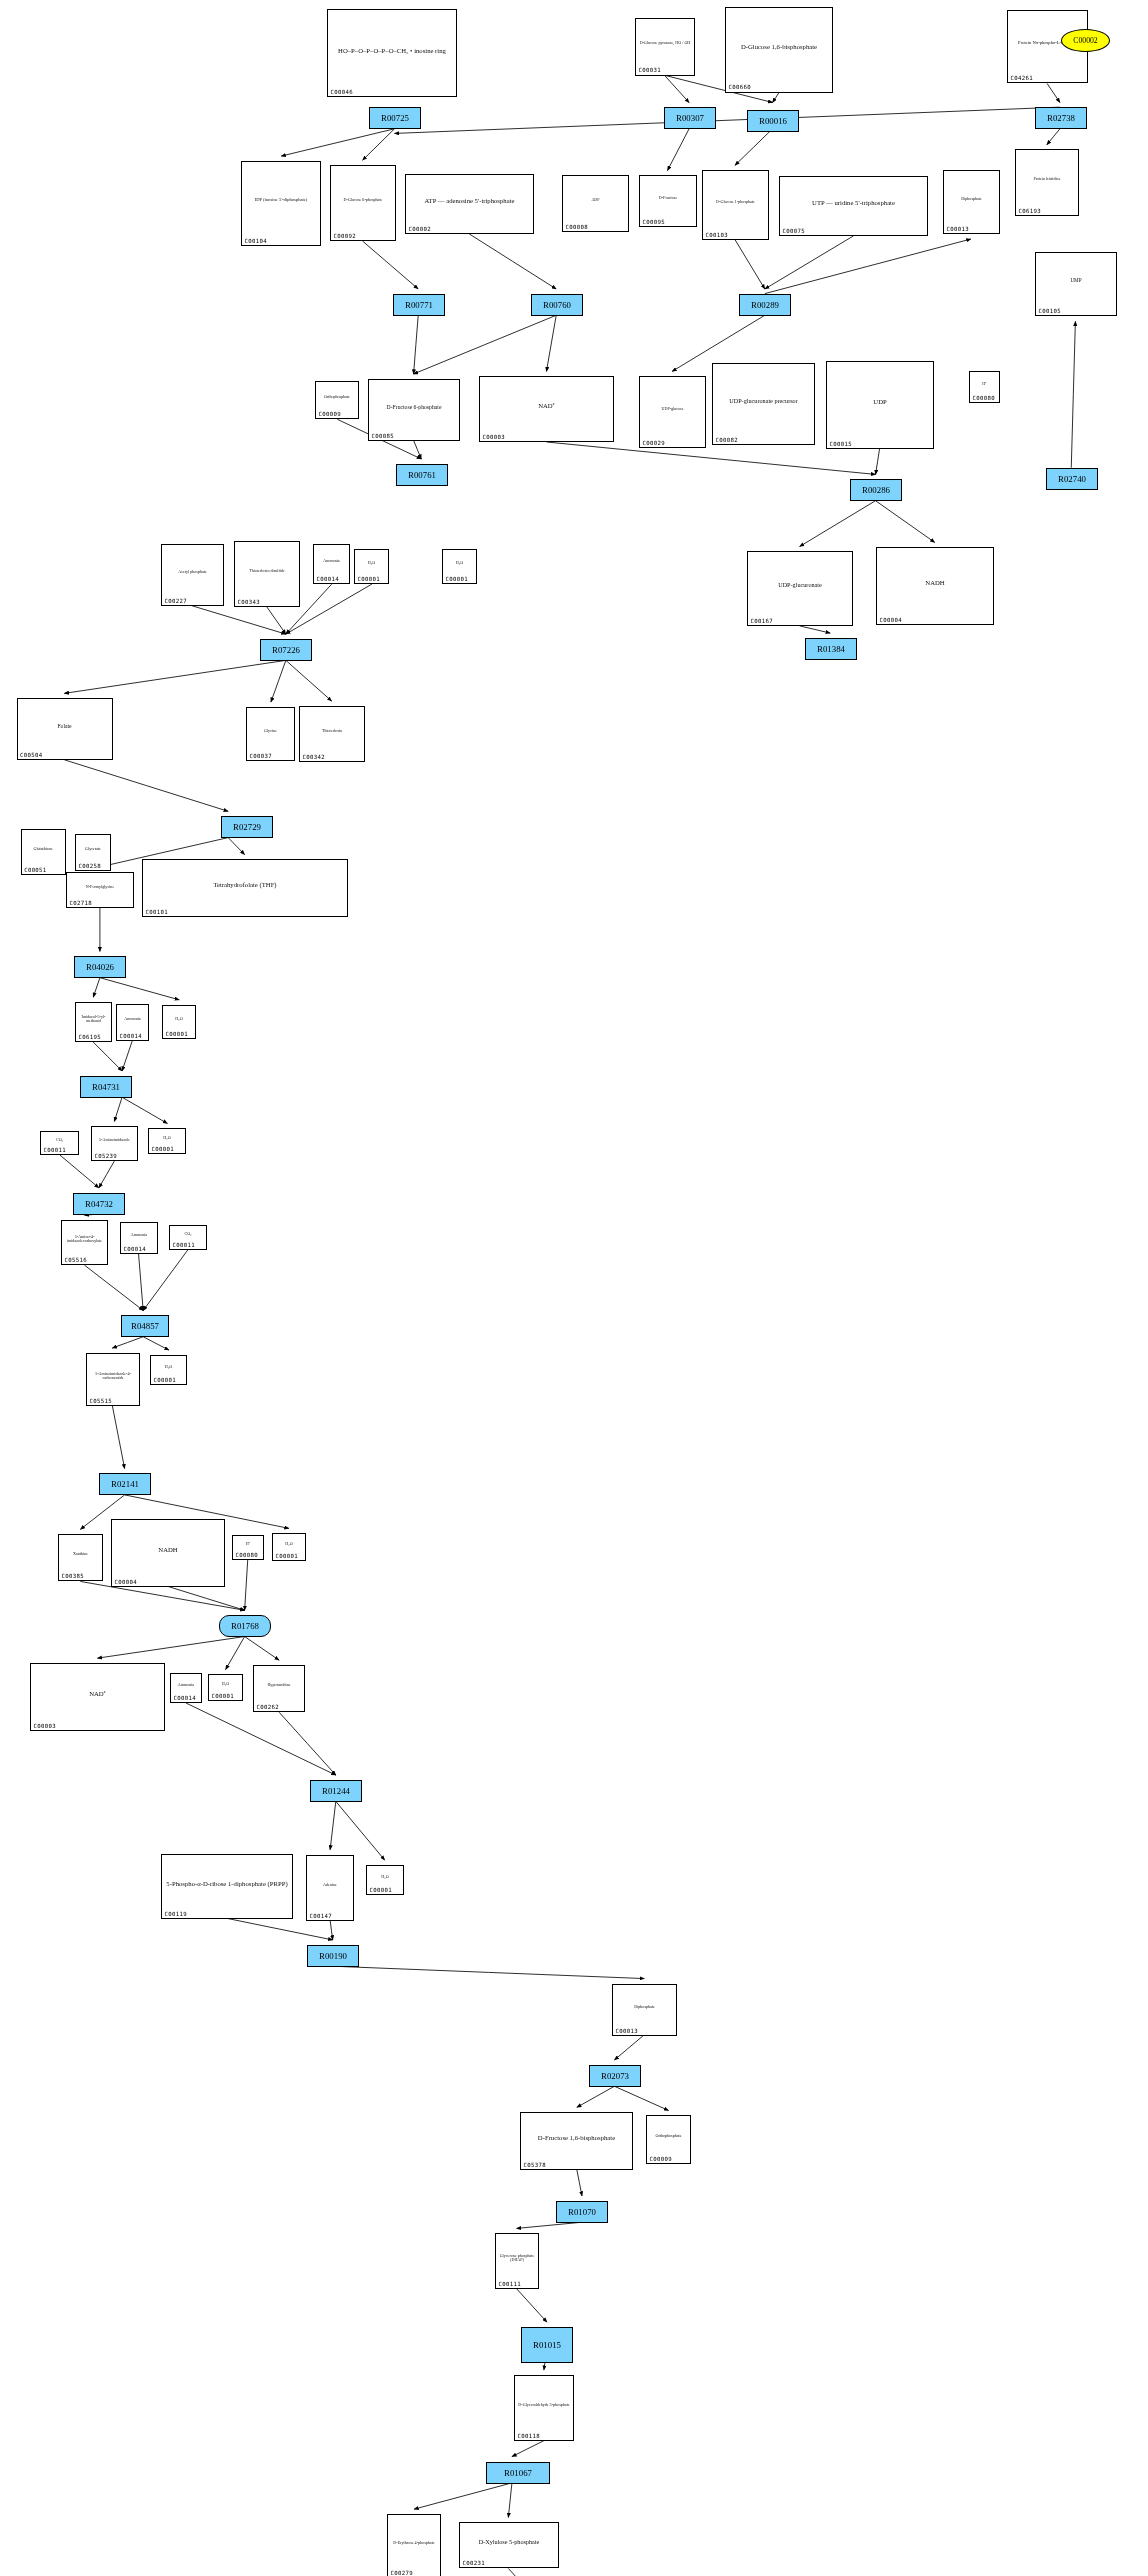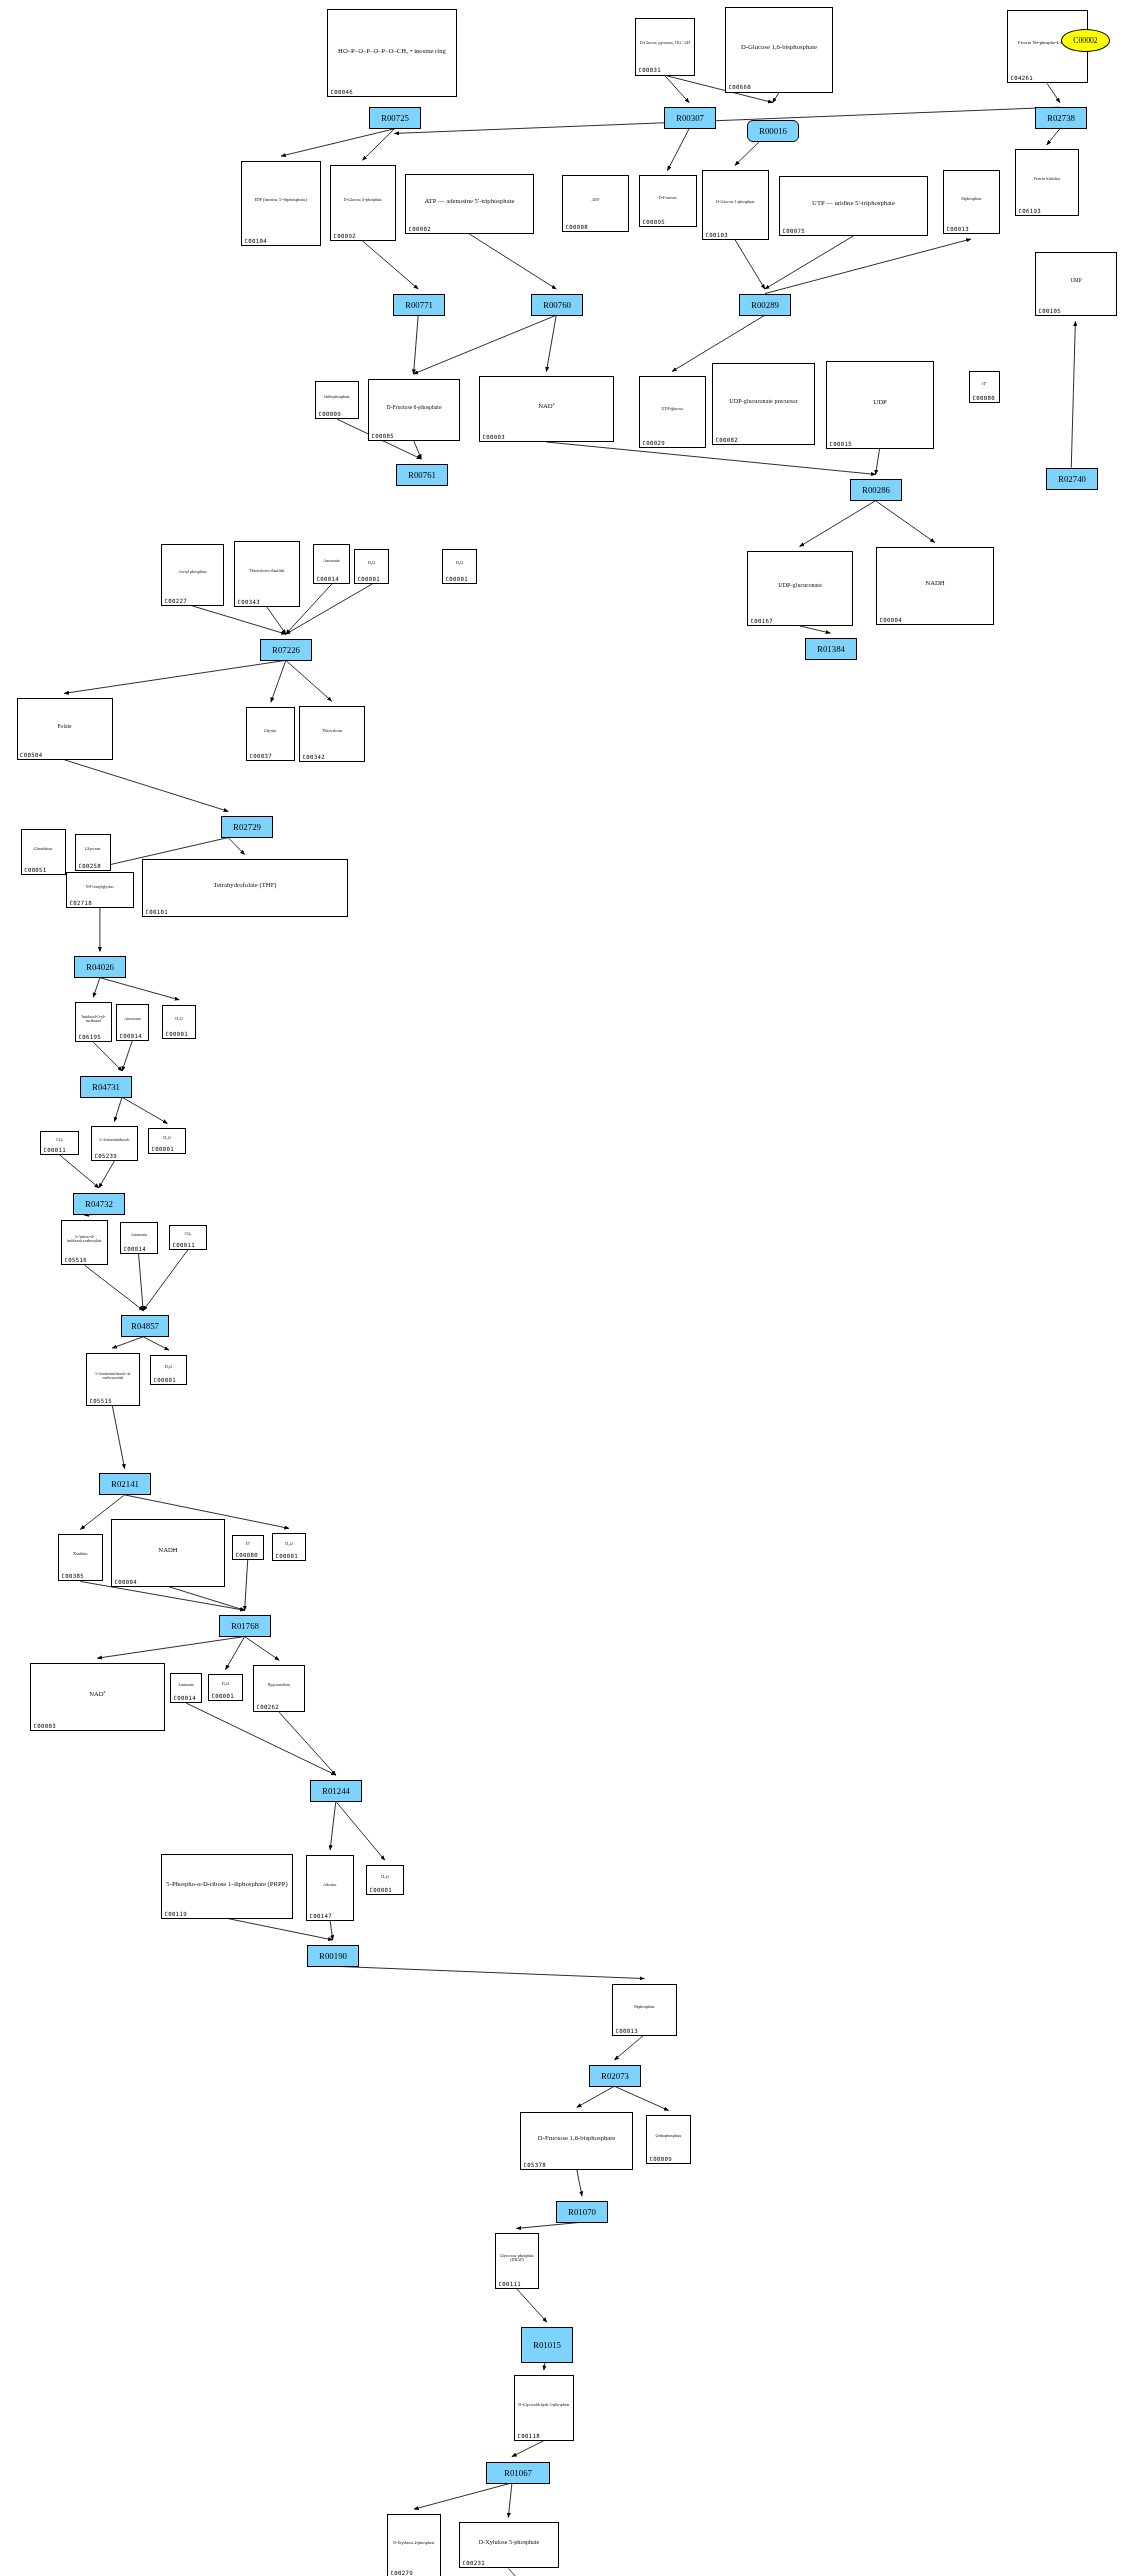--- a/index.html
+++ b/index.html
@@ -409,37 +409,37 @@
     <div class="cpd" style="left: 387px; top: 2514px; width: 54px; height: 64px;">
       <div class="struct" style="font-size: 4.1px;">D-Erythrose 4-phosphate</div>
       <div class="cid">C00279</div>
     </div>
     <div class="cpd" style="left: 459px; top: 2522px; width: 100px; height: 46px;">
       <div class="struct" style="font-size: 6.2px;">D-Xylulose 5-phosphate</div>
       <div class="cid">C00231</div>
     </div>
     <div class="rxn" style="left: 369px; top: 107px; width: 52px; height: 21.6px;">R00725</div>
     <div class="rxn" style="left: 664px; top: 107px; width: 52px; height: 21.6px;">R00307</div>
-    <div class="rxn" style="left: 747px; top: 120px; width: 52px; height: 21.6px; border-radius: 6px;">R00016</div>
+    <div class="rxn" style="left: 747px; top: 110px; width: 52px; height: 21.6px;">R00016</div>
     <div class="rxn" style="left: 1035px; top: 107px; width: 52px; height: 21.6px;">R02738</div>
     <div class="rxn" style="left: 393px; top: 294px; width: 52px; height: 21.6px;">R00771</div>
     <div class="rxn" style="left: 531px; top: 294px; width: 52px; height: 21.6px;">R00760</div>
     <div class="rxn" style="left: 739px; top: 294px; width: 52px; height: 21.6px;">R00289</div>
     <div class="rxn" style="left: 396px; top: 464px; width: 52px; height: 21.6px;">R00761</div>
     <div class="rxn" style="left: 850px; top: 479px; width: 52px; height: 21.6px;">R00286</div>
     <div class="rxn" style="left: 1046px; top: 468px; width: 52px; height: 21.6px;">R02740</div>
     <div class="rxn" style="left: 260px; top: 639px; width: 52px; height: 21.6px;">R07226</div>
     <div class="rxn" style="left: 805px; top: 638px; width: 52px; height: 21.6px;">R01384</div>
     <div class="rxn" style="left: 202px; top: 816px; width: 52px; height: 21.6px; margin-left: 19px;">R02729</div>
     <div class="rxn" style="left: 74px; top: 956px; width: 52px; height: 21.6px;">R04026</div>
     <div class="rxn" style="left: 80px; top: 1076px; width: 52px; height: 21.6px;">R04731</div>
     <div class="rxn" style="left: 73px; top: 1193px; width: 52px; height: 21.6px;">R04732</div>
     <div class="rxn" style="left: 121px; top: 1315px; width: 48px; height: 21.6px;">R04857</div>
     <div class="rxn" style="left: 99px; top: 1473px; width: 52px; height: 21.6px;">R02141</div>
-    <div class="rxn" style="left: 219px; top: 1615px; width: 52px; height: 21.6px;">R01768</div>
+    <div class="rxn" style="left: 219px; top: 1615px; width: 52px; height: 21.6px; border-radius: 10px;">R01768</div>
     <div class="rxn" style="left: 310px; top: 1780px; width: 52px; height: 21.6px;">R01244</div>
     <div class="rxn" style="left: 307px; top: 1945px; width: 52px; height: 21.6px;">R00190</div>
     <div class="rxn" style="left: 589px; top: 2065px; width: 52px; height: 21.6px;">R02073</div>
     <div class="rxn" style="left: 556px; top: 2201px; width: 52px; height: 21.6px;">R01070</div>
     <div class="rxn" style="left: 521px; top: 2327px; width: 52px; height: 36px;">R01015</div>
     <div class="rxn" style="left: 486px; top: 2462px; width: 64px; height: 21.6px;">R01067</div>
     <div class="ell" style="left: 1061px; top: 29px; width: 49px; height: 23px;">C00002</div>
   </div>
 
 

